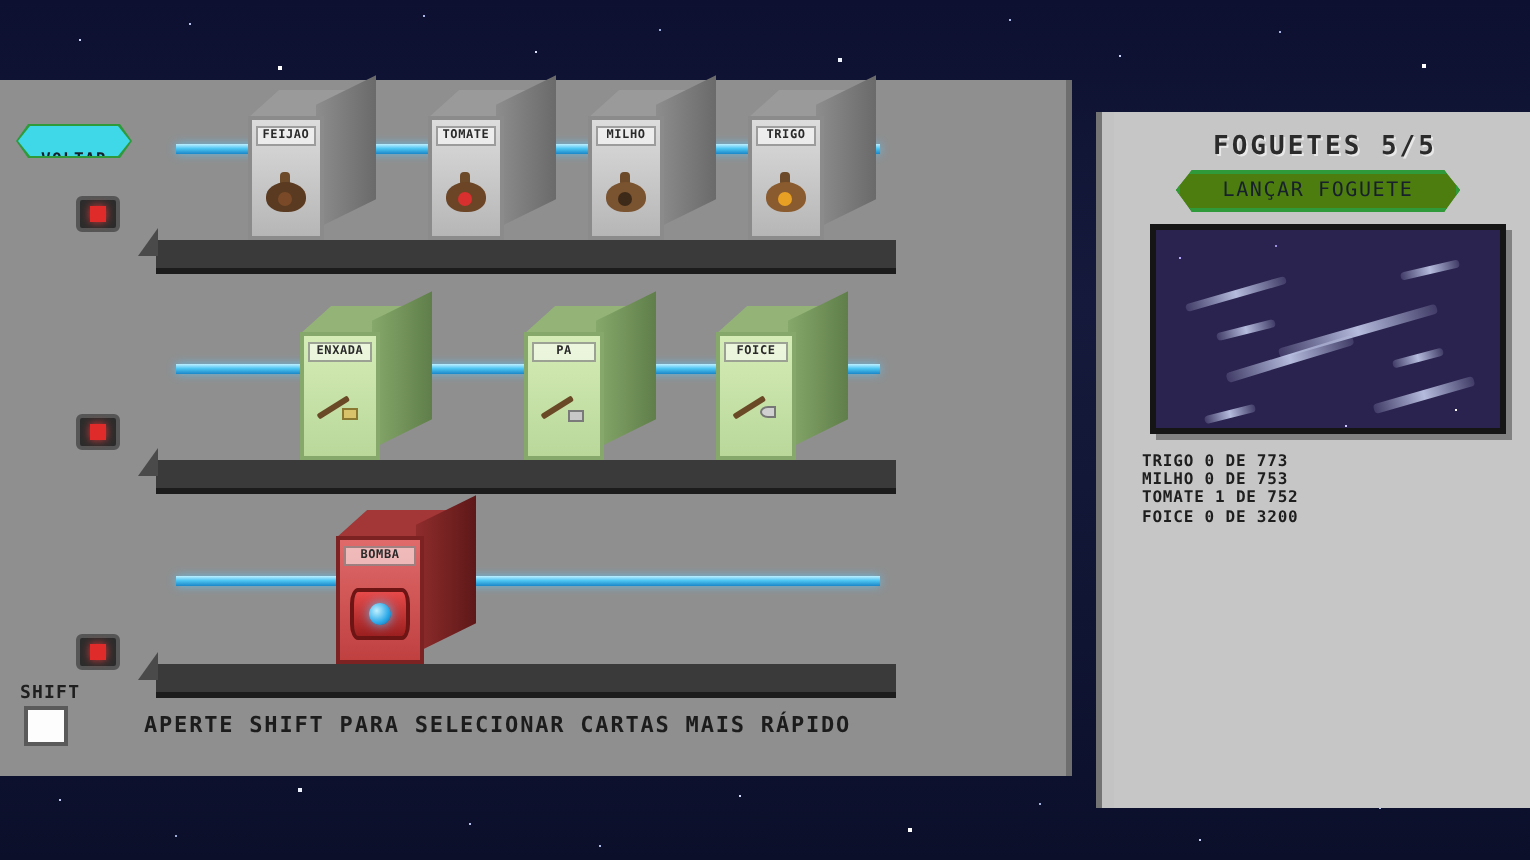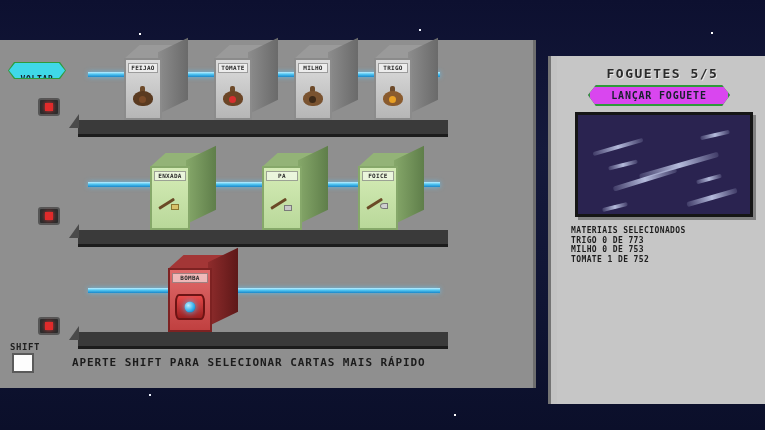--- a/index.html
+++ b/index.html
@@ -63,25 +63,25 @@
     text-align: center;
     font-size: 13px; font-weight: bold; letter-spacing: 1.5px;
     color: #2b2b2b;
     text-shadow: 1px 1px 0 #e8e8e8;
   }
 
   
   .launch-btn {
     position: absolute; left: 31px; top: 29px;
     width: 142px; height: 21px;
-    background: #d946ef;
+    background: #4d7c0f;
     border: 2px solid #2f9a3a;
     clip-path: polygon(8px 0, 134px 0, 142px 10px, 134px 21px, 8px 21px, 0 10px);
     display: flex; align-items: center; justify-content: center;
-    font-size: 10px; font-weight: bold; letter-spacing: 0.8px;
+    font-size: 10px; font-weight: normal; letter-spacing: 0.8px;
     color: #17202c;
     cursor: pointer;
   }
   .launch-wrap {
     position: absolute; left: 31px; top: 29px;
     width: 142px; height: 21px;
     background: #2f9a3a;
     clip-path: polygon(8px 0, 134px 0, 142px 10px, 134px 21px, 8px 21px, 0 10px);
   }
 
@@ -432,22 +432,22 @@
         <i class="streak" style="left:30px;  top:48px; width:30px; height:4px; transform:rotate(-14deg);"></i>
         <i class="streak" style="left:34px;  top:62px; width:66px; height:5px; transform:rotate(-17deg);"></i>
         <i class="streak" style="left:60px;  top:48px; width:82px; height:5px; transform:rotate(-16deg);"></i>
         <i class="streak" style="left:122px; top:18px; width:30px; height:4px; transform:rotate(-13deg);"></i>
         <i class="streak" style="left:118px; top:62px; width:26px; height:4px; transform:rotate(-15deg);"></i>
         <i class="streak" style="left:108px; top:80px; width:52px; height:5px; transform:rotate(-16deg);"></i>
         <i class="streak" style="left:24px;  top:90px; width:26px; height:4px; transform:rotate(-14deg);"></i>
       </div>
 
       <div class="materials">
-        <div class="mhead">MATERIAIS SELECIONADOS</div>
         <div>TRIGO 0 DE 773</div>
         <div>MILHO 0 DE 753</div>
         <div>TOMATE 1 DE 752</div>
+        <div>FOICE 0 DE 3200</div>
       </div>
 
     </div>
   </div>
 
 </div>
 
 </body></html>

